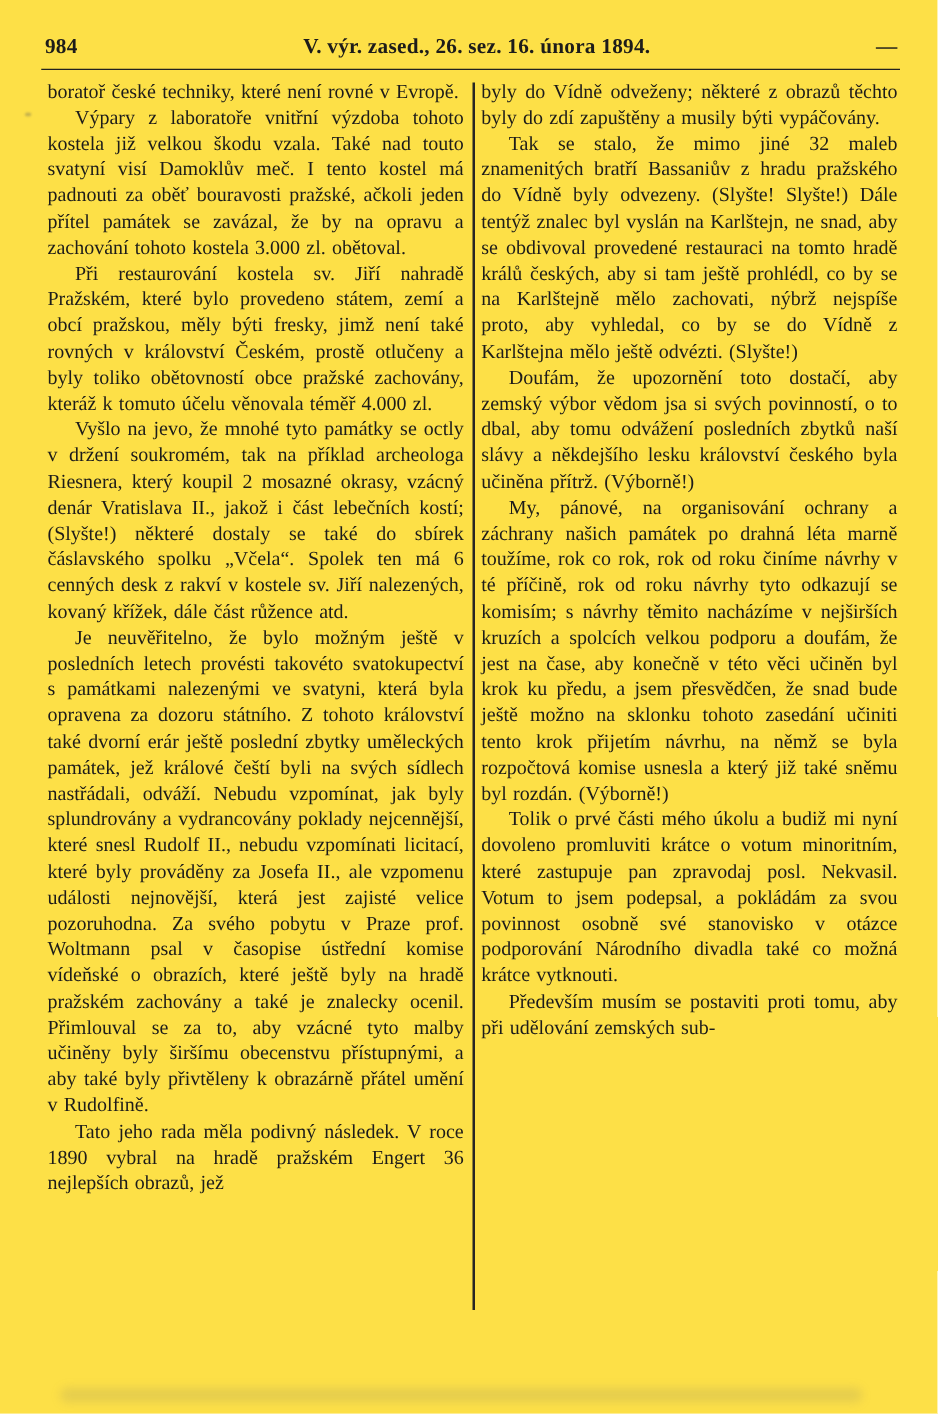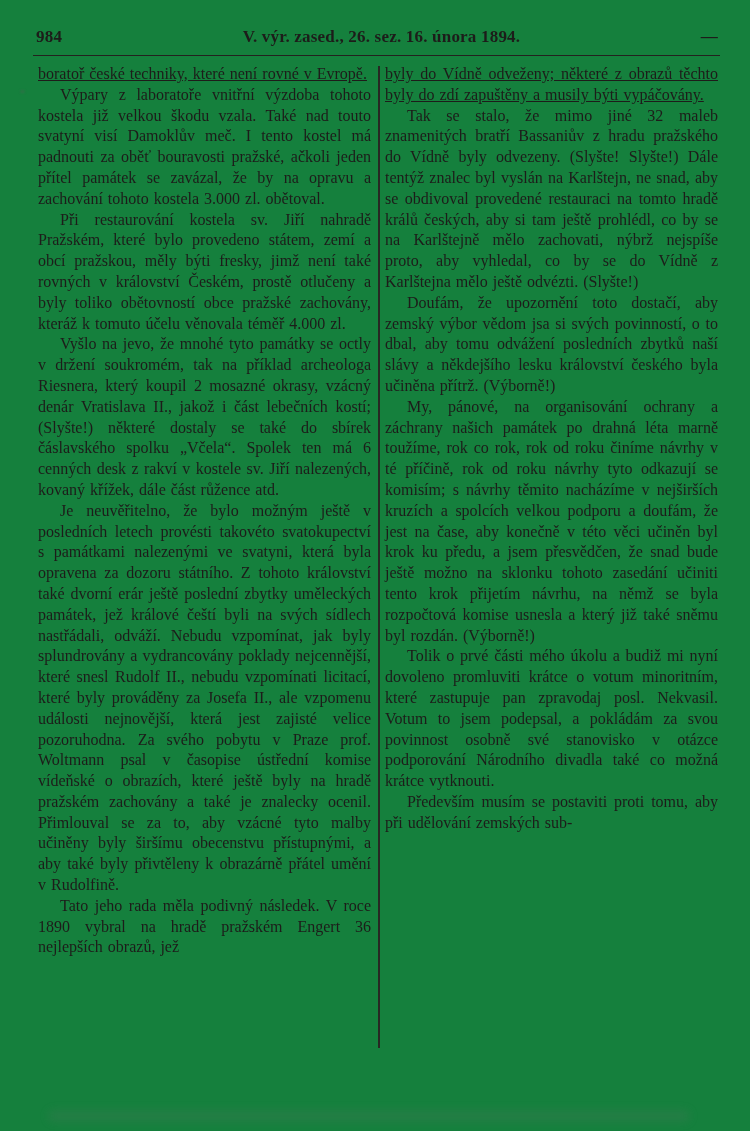--- a/index.html
+++ b/index.html
@@ -4,21 +4,21 @@
 <style>
   html, body {
     margin: 0;
     padding: 0;
     background: #ffffff;
   }
   .page {
     position: relative;
     width: 750px;
     height: 1131px;
-    background: #15803d;
+    background: #fde047;
     overflow: hidden;
     font-family: "Liberation Serif", "DejaVu Serif", serif;
     color: #1d1c1a;
   }
   
   .running-head {
     position: absolute;
     left: 36px;
     right: 32px;
     top: 27px;
@@ -55,21 +55,21 @@
     font-size: 16px;
     line-height: 20.8px;
     word-spacing: 1px;
   }
   .col-left  { margin-right: 14px; }
   .col p {
     margin: 0;
     padding: 0;
     text-indent: 22px;
   }
-  .col p.no-indent { text-indent: 0; text-decoration: underline; }
+  .col p.no-indent { text-indent: 0; }
   .column-divider {
     position: absolute;
     left: 378px;
     top: 66px;
     width: 1.6px;
     height: 982px;
     background: #282723;
   }
   
   .scan-shadow {

